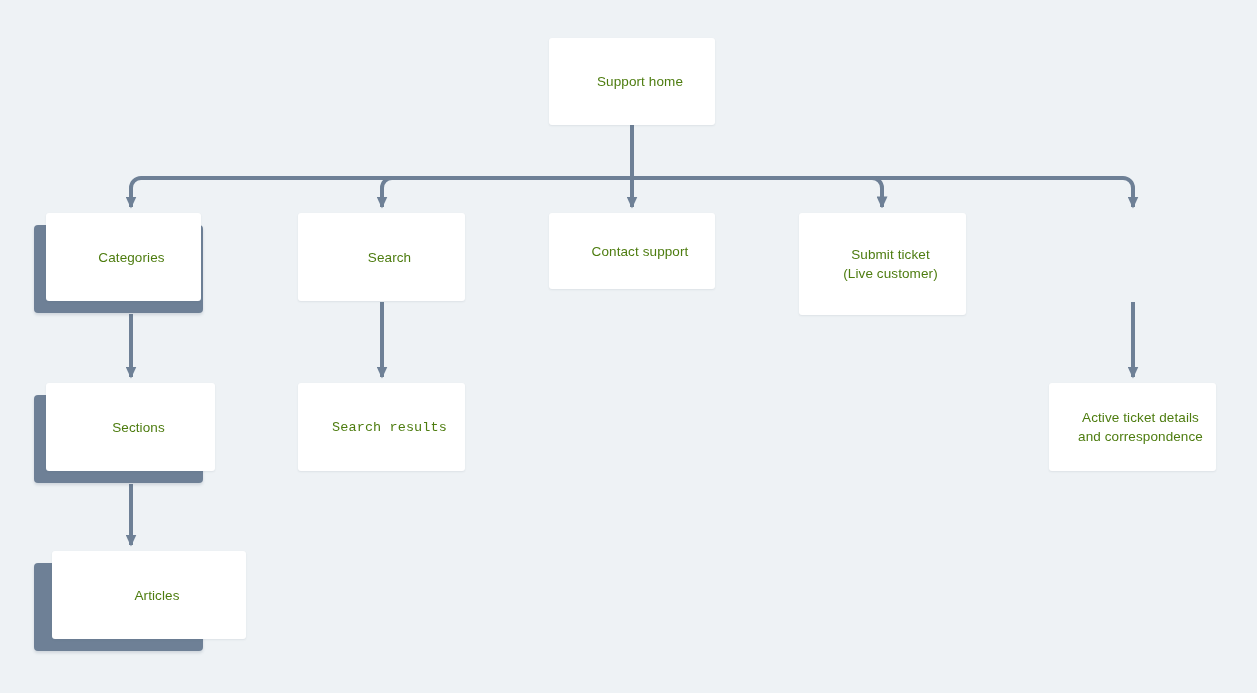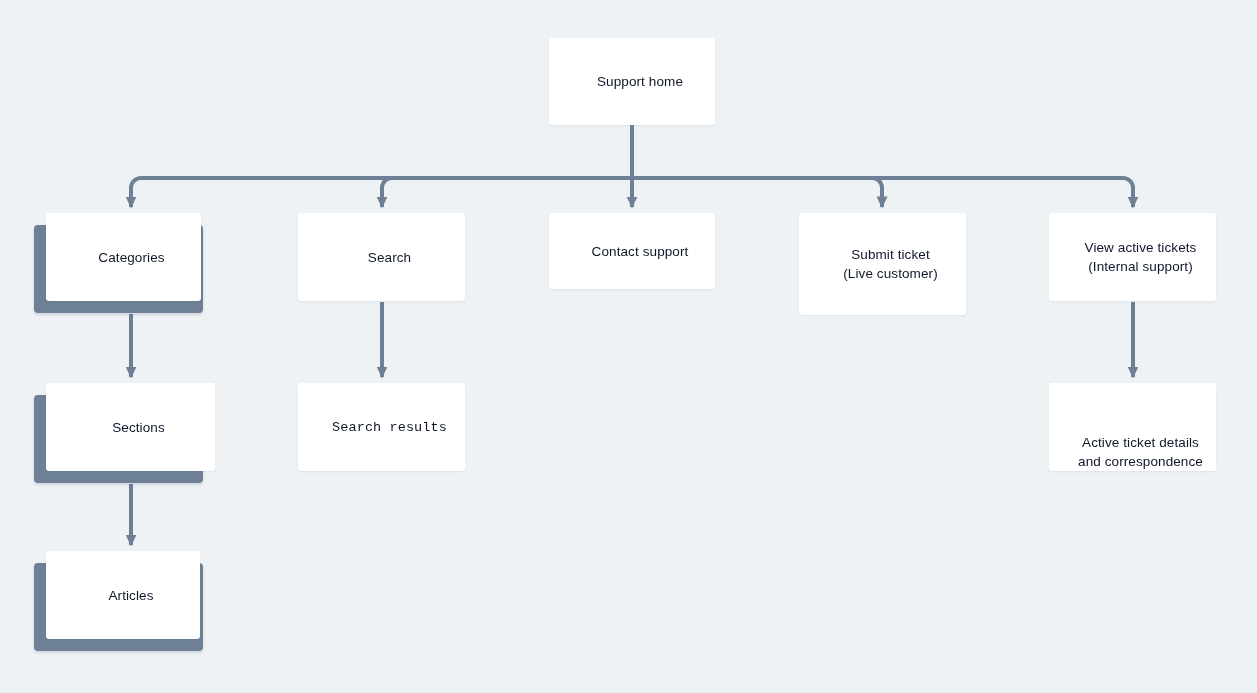--- a/index.html
+++ b/index.html
@@ -28,21 +28,21 @@
   }
   .node {
     position: absolute;
     box-sizing: border-box;
     background: #ffffff;
     border-radius: 3px;
     display: flex;
     align-items: center;
     justify-content: center;
     text-align: center;
-    color: #0f172a;
+    color: #4d7c0f;
     font-size: 13.5px;
     line-height: 19px;
     letter-spacing: 0.1px;
     z-index: 3;
     box-shadow: 0 1px 2px rgba(70,90,110,0.10);
     padding-left: 16px;
   }
   .node .label {
     display: block;
     padding: 0 8px;
@@ -111,35 +111,31 @@
 
   <div class="node" style="left:549px; top:213px; width:166px; height:76px;">
     <span class="label">Contact support</span>
   </div>
 
   <div class="node" style="left:799px; top:213px; width:167px; height:102px;">
     <span class="label">Submit ticket
 (Live customer)</span>
   </div>
 
-  <div class="node" style="left:1049px; top:213px; width:167px; height:88px;">
-    <span class="label">View active tickets
-(Internal support)</span>
-  </div>
 
   <div class="node" style="left:46px; top:383px; width:169px; height:88px;">
     <span class="label">Sections</span>
   </div>
 
   <div class="node" style="left:298px; top:383px; width:167px; height:88px;font-family:Liberation Mono, monospace;">
     <span class="label">Search results</span>
   </div>
 
-  <div class="node" style="left:1049px; top:383px; width:167px; height:88px;align-items:flex-end;">
+  <div class="node" style="left:1049px; top:383px; width:167px; height:88px;">
     <span class="label">Active ticket details
 and correspondence</span>
   </div>
 
-  <div class="node" style="left:46px; top:551px; width:154px; height:88px;">
+  <div class="node" style="left:52px; top:551px; width:194px; height:88px;">
     <span class="label">Articles</span>
   </div>
 
 </div>
 
 </body></html>

